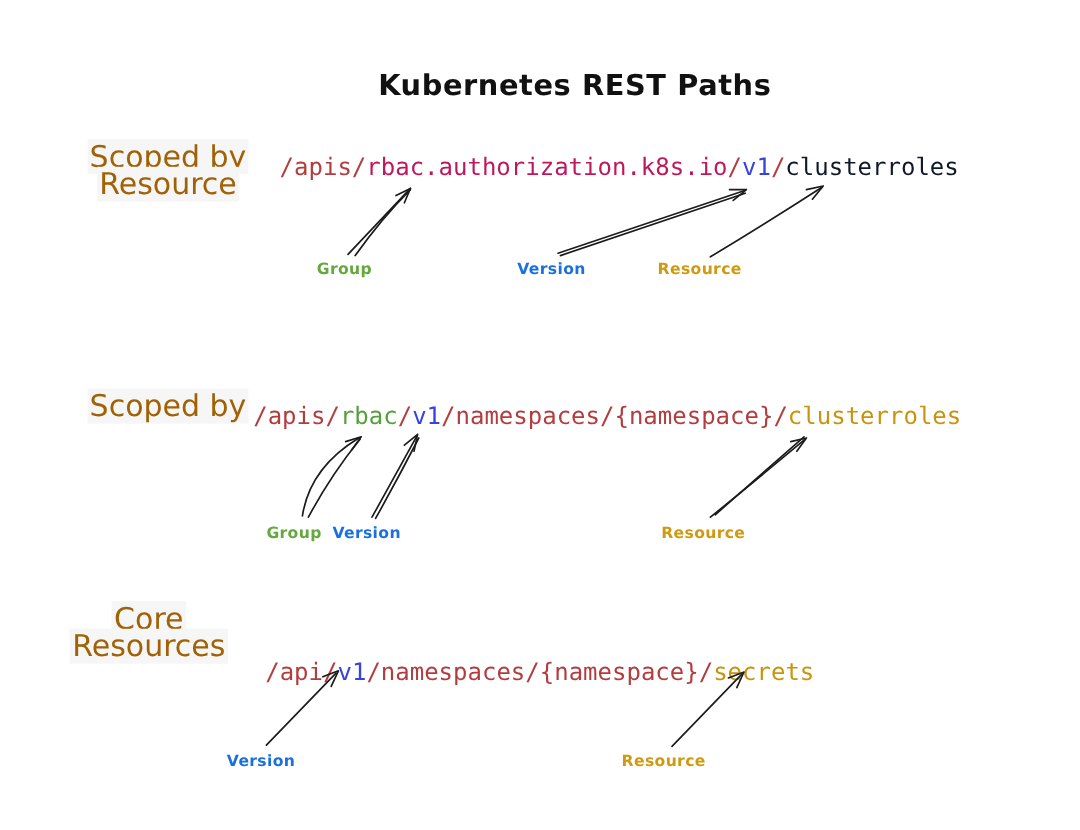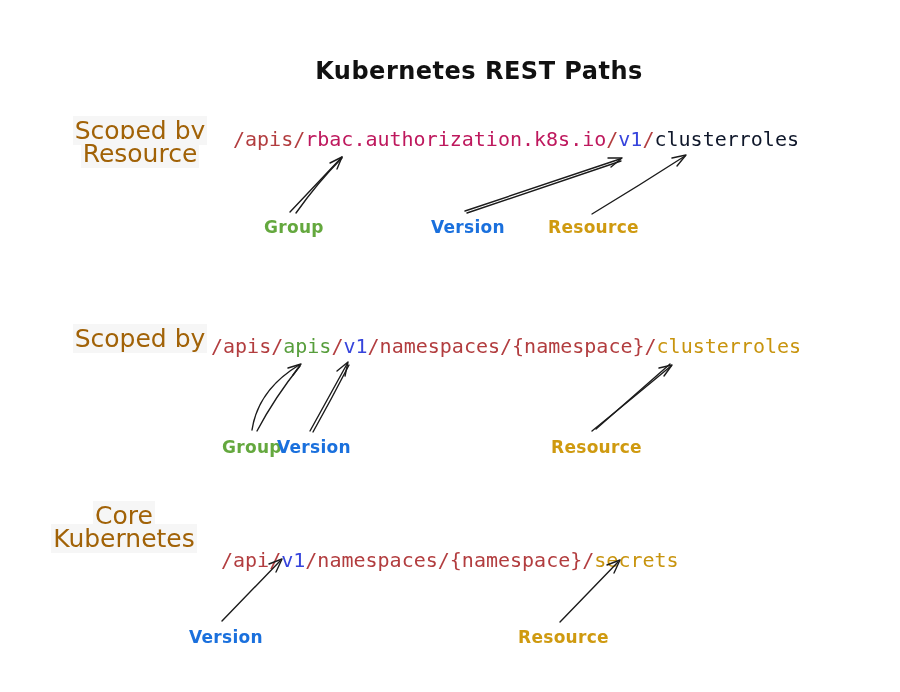--- a/index.html
+++ b/index.html
@@ -39,21 +39,21 @@
     font-family: "DejaVu Sans Mono", monospace;
     font-size: 20px;
     line-height: 24px;
     white-space: nowrap;
   }
   .path-r1 { left: 233px; top: 127px; }
   .path-r2 { left: 211px; top: 334px; }
   .path-r3 { left: 221px; top: 548px; }
   .anno {
     position: absolute;
-    font-size: 17px;
+    font-size: 13px;
     font-weight: bold;
     letter-spacing: 0.3px;
     white-space: nowrap;
   }
   .a-r1 { top: 217px; }
   .a-r2 { top: 437px; }
   .a-r3 { top: 627px; }
   .g1 { left: 264px; }  .v1 { left: 431px; }  .r1 { left: 548px; }
   .g2 { left: 222px; }  .v2 { left: 277px; }  .r2 { left: 551px; }
   .v3 { left: 189px; }  .r3 { left: 518px; }
@@ -82,28 +82,28 @@
     <span>Resource</span>
   </div>
   <div class="path path-r1"><span style="color: rgb(178, 61, 63);">/apis/</span><span style="color: #be185d;">rbac.authorization.k8s.io</span><span style="color: rgb(178, 61, 63);">/</span><span style="color: rgb(54, 68, 220);">v1</span><span style="color: rgb(178, 61, 63);">/</span><span style="color: #0f172a;">clusterroles</span></div>
   <div class="anno a-r1 g1" style="color: rgb(100, 168, 62);">Group</div>
   <div class="anno a-r1 v1" style="color: rgb(26, 112, 221);">Version</div>
   <div class="anno a-r1 r1" style="color: rgb(207, 154, 16);">Resource</div>
 
   <div class="scope-label scope-r2">
     <span>Scoped by</span><br>
   </div>
-  <div class="path path-r2"><span style="color: rgb(178, 61, 63);">/apis/</span><span style="color: rgb(87, 158, 60);">apis</span><span style="color: rgb(178, 61, 63);">/</span><span style="color: rgb(54, 68, 220);">v1</span><span style="color: rgb(178, 61, 63);">/namespaces/{namespace}/</span><span style="color: rgb(200, 148, 14);">clusterroles</span></div>
+  <div class="path path-r2"><span style="color: rgb(178, 61, 63);">/apis/</span><span style="color: rgb(87, 158, 60);">rbac</span><span style="color: rgb(178, 61, 63);">/</span><span style="color: rgb(54, 68, 220);">v1</span><span style="color: rgb(178, 61, 63);">/namespaces/{namespace}/</span><span style="color: rgb(200, 148, 14);">clusterroles</span></div>
   <div class="anno a-r2 g2" style="color: rgb(100, 168, 62);">Group</div>
   <div class="anno a-r2 v2" style="color: rgb(26, 112, 221);">Version</div>
   <div class="anno a-r2 r2" style="color: rgb(207, 154, 16);">Resource</div>
 
   <div class="scope-label scope-r3">
     <span>Core</span><br>
-    <span>Kubernetes</span>
+    <span>Resources</span>
   </div>
   <div class="path path-r3"><span style="color: rgb(178, 61, 63);">/api/</span><span style="color: rgb(54, 68, 220);">v1</span><span style="color: rgb(178, 61, 63);">/namespaces/{namespace}/</span><span style="color: rgb(200, 148, 14);">secrets</span></div>
   <div class="anno a-r3 v3" style="color: rgb(26, 112, 221);">Version</div>
   <div class="anno a-r3 r3" style="color: rgb(207, 154, 16);">Resource</div>
 
   <svg class="arrows" viewBox="0 0 900 692" aria-hidden="true">
     <g>
       <path d="M290,212 L342,157"></path>
       <path d="M296,213 Q318,182 342,158"></path>
       <path d="M342,157 L330,163 M342,157 L337,169"></path>

